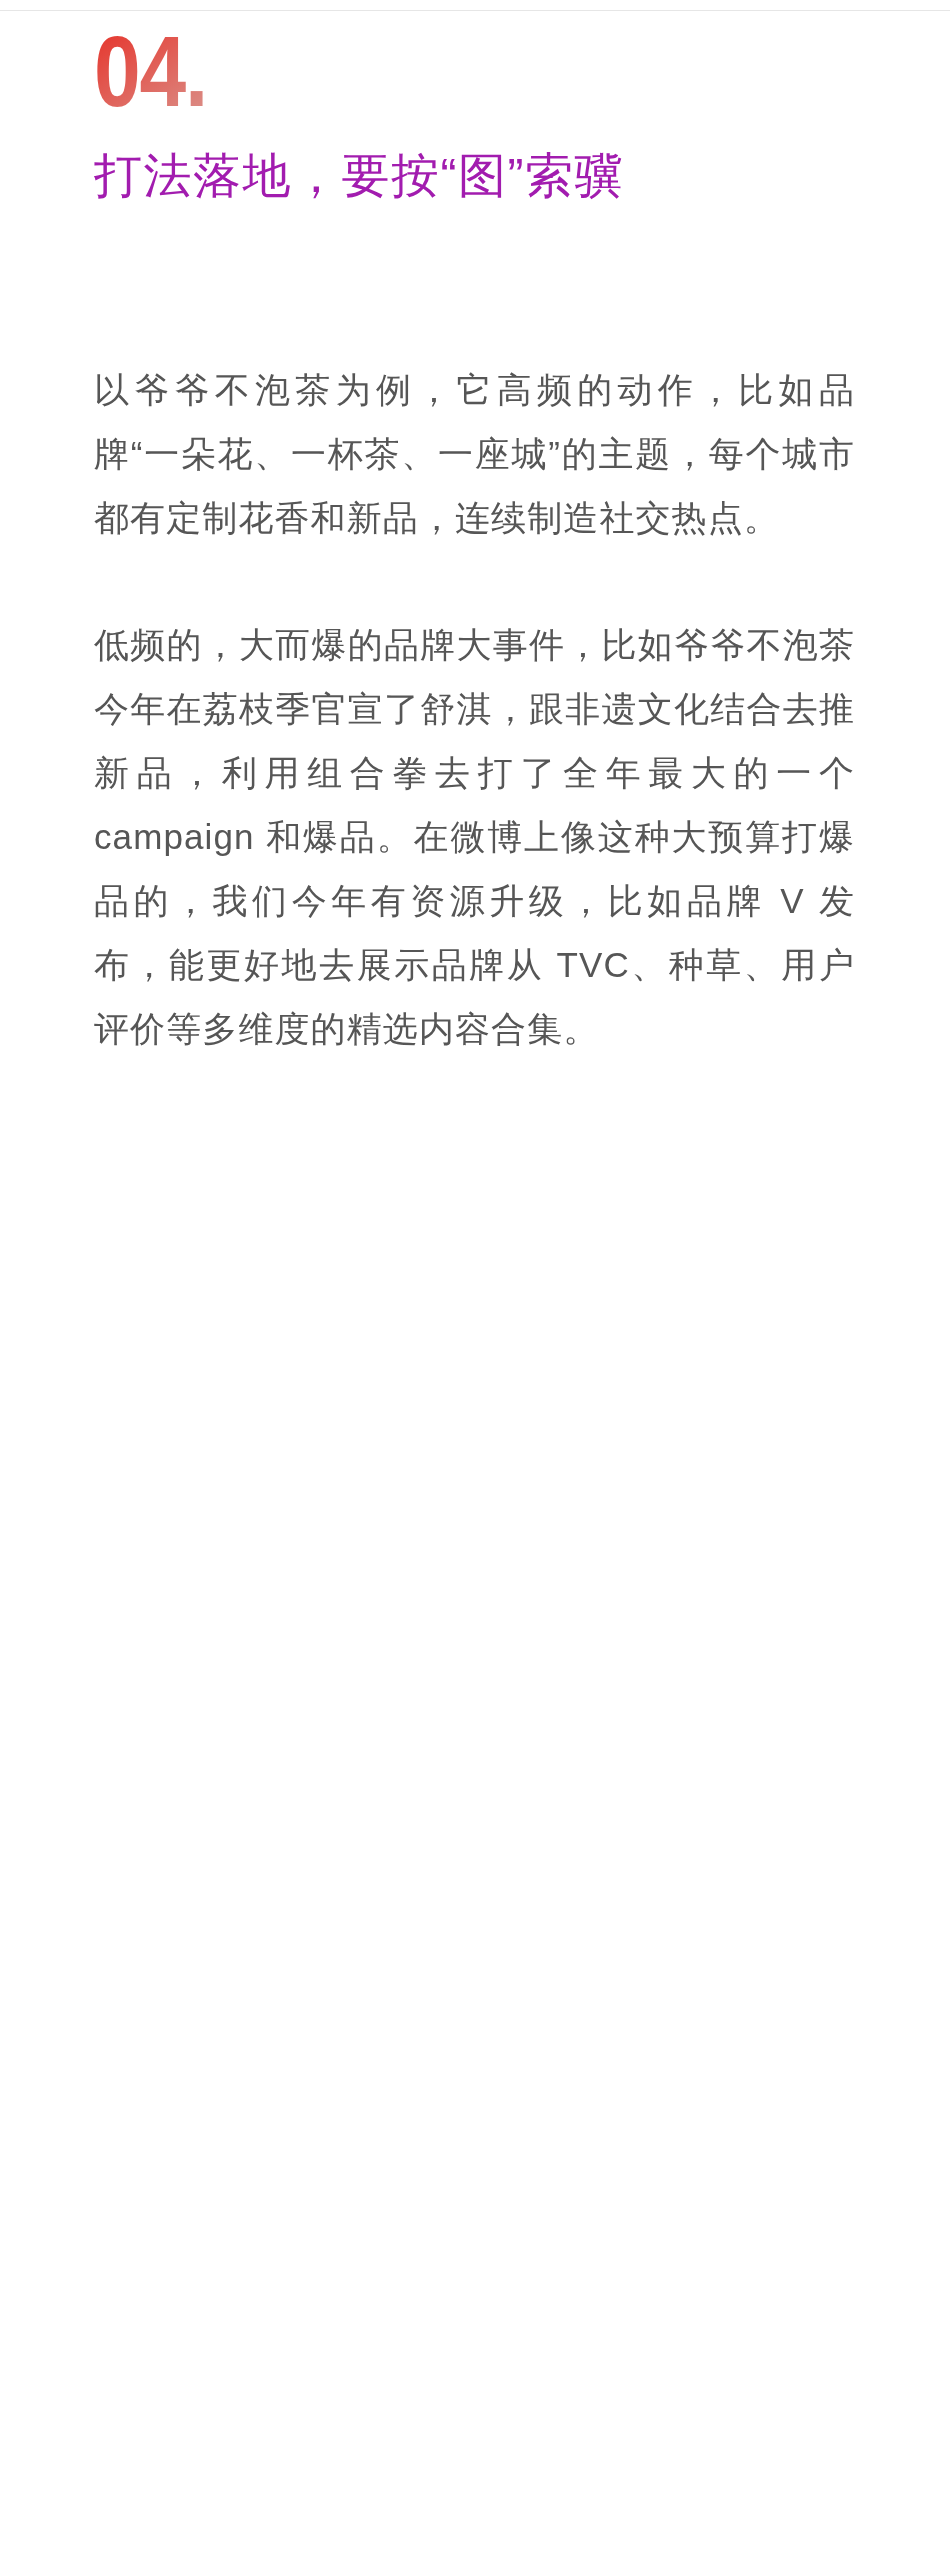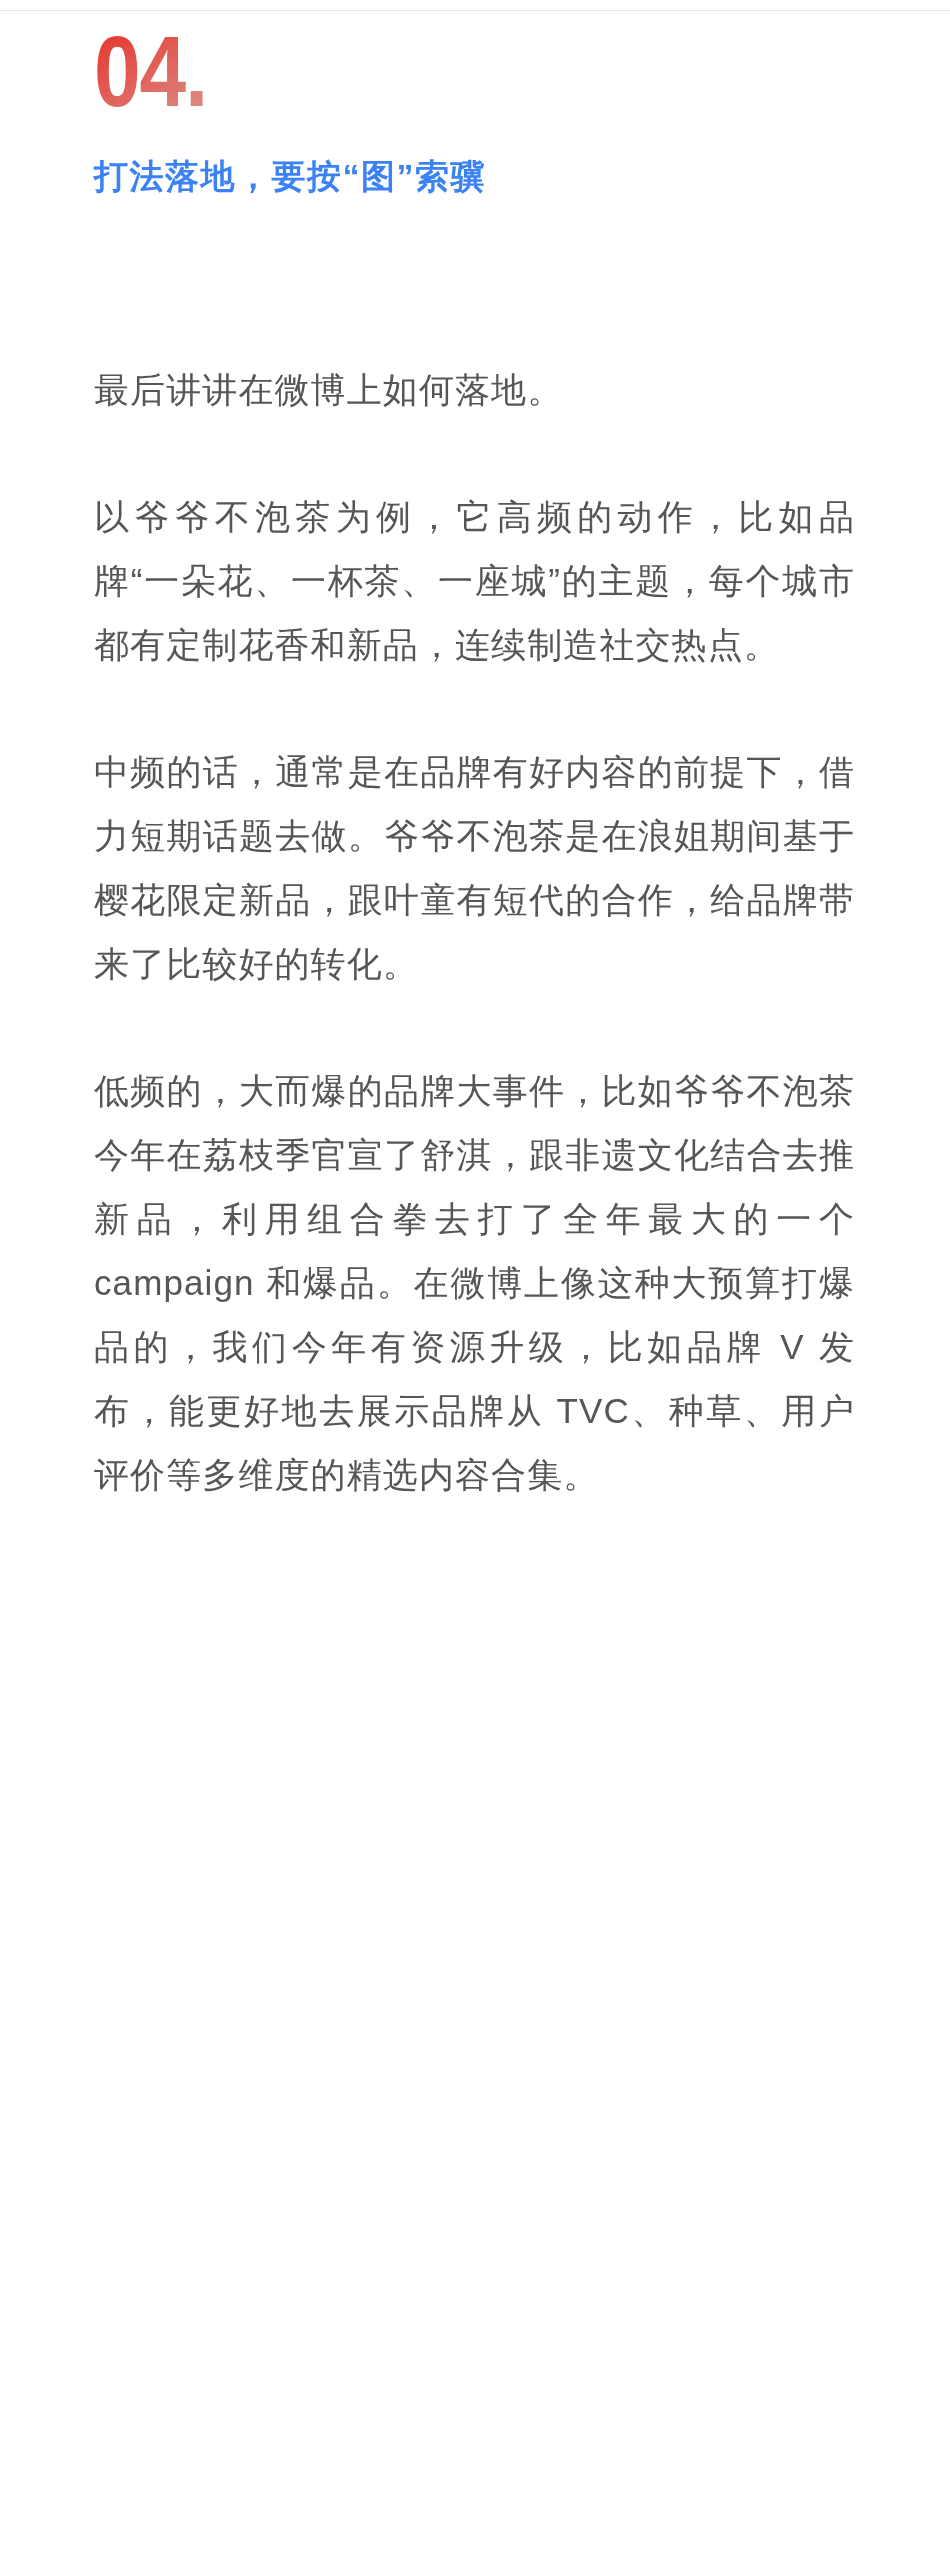--- a/index.html
+++ b/index.html
@@ -33,25 +33,25 @@
     transform: scaleX(0.84);
     transform-origin: 0 50%;
     background: linear-gradient(150deg, #e6342b 5%, #db8b84 92%);
     -webkit-background-clip: text;
     background-clip: text;
     color: #df6058;
     -webkit-text-fill-color: transparent;
   }
   .section-title {
     margin: 23px 0 150px 0;
-    font-size: 34px;
+    font-size: 48px;
     line-height: 64px;
-    font-weight: 700;
+    font-weight: 400;
     letter-spacing: 1.5px;
-    color: #3b82f6;
+    color: #a21caf;
   }
   .body-para {
     margin: 0 0 63px 0;
     font-size: 35px;
     line-height: 64px;
     letter-spacing: 1.1px;
     color: #565656;
     text-align: justify;
     text-justify: inter-ideograph;
     word-break: break-word;
@@ -68,25 +68,23 @@
 <body>
 
 <div class="page">
 
   <div class="top-divider"></div>
 
   <div class="section-number">04.</div>
 
   <h1 class="section-title">打法落地，要按“图”索骥</h1>
 
-  <p class="body-para">最后讲讲在微博上如何落地。</p>
 
 
 
   <p class="body-para">以爷爷不泡茶为例，它高频的动作，比如品牌“一朵花、一杯茶、一座城”的主题，每个城市都有定制花香和新品，连续制造社交热点。</p>
 
-  <p class="body-para">中频的话，通常是在品牌有好内容的前提下，借力短期话题去做。爷爷不泡茶是在浪姐期间基于樱花限定新品，跟叶童有短代的合作，给品牌带来了比较好的转化。</p>
 
   <p class="body-para">低频的，大而爆的品牌大事件，比如爷爷不泡茶今年在荔枝季官宣了舒淇，跟非遗文化结合去推新品，利用组合拳去打了全年最大的一个 campaign 和爆品。在微博上像这种大预算打爆品的，我们今年有资源升级，比如品牌 V 发布，能更好地去展示品牌从 TVC、种草、用户评价等多维度的精选内容合集。</p>
 
 
 </div>
 
 
 </body></html>

